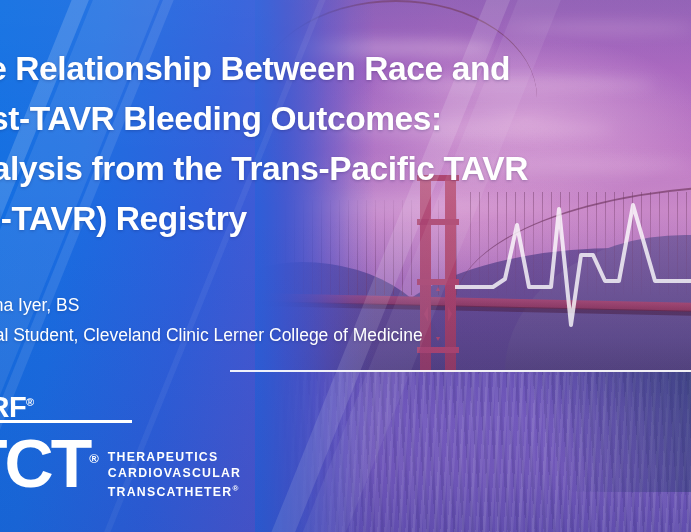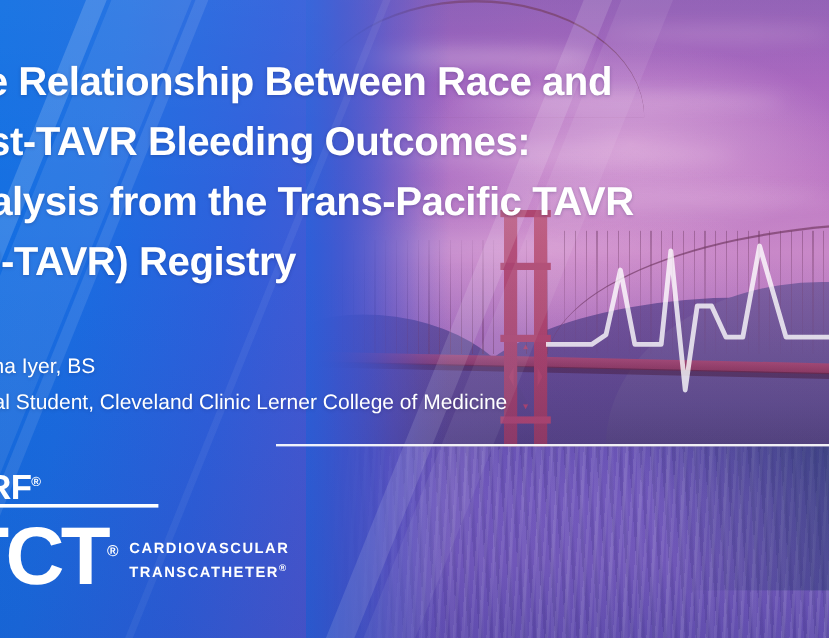--- a/index.html
+++ b/index.html
@@ -371,19 +371,20 @@
     <div>Archana Iyer, BS</div>
     <div>Medical Student, Cleveland Clinic Lerner College of Medicine</div>
   </div>
 
   <div class="logo">
     <div class="logo-crf"><span>CRF</span><span class="reg">®</span></div>
     <div class="logo-rule"></div>
     <div class="logo-row">
       <div class="logo-tct"><span>TCT</span><span class="reg">®</span></div>
       <div class="logo-words">
+        <div>THERAPEUTICS</div>
         <div>CARDIOVASCULAR</div>
         <div><span>TRANSCATHETER</span><span class="reg">®</span></div>
       </div>
     </div>
   </div>
 
 </div>
 
 </body></html>

